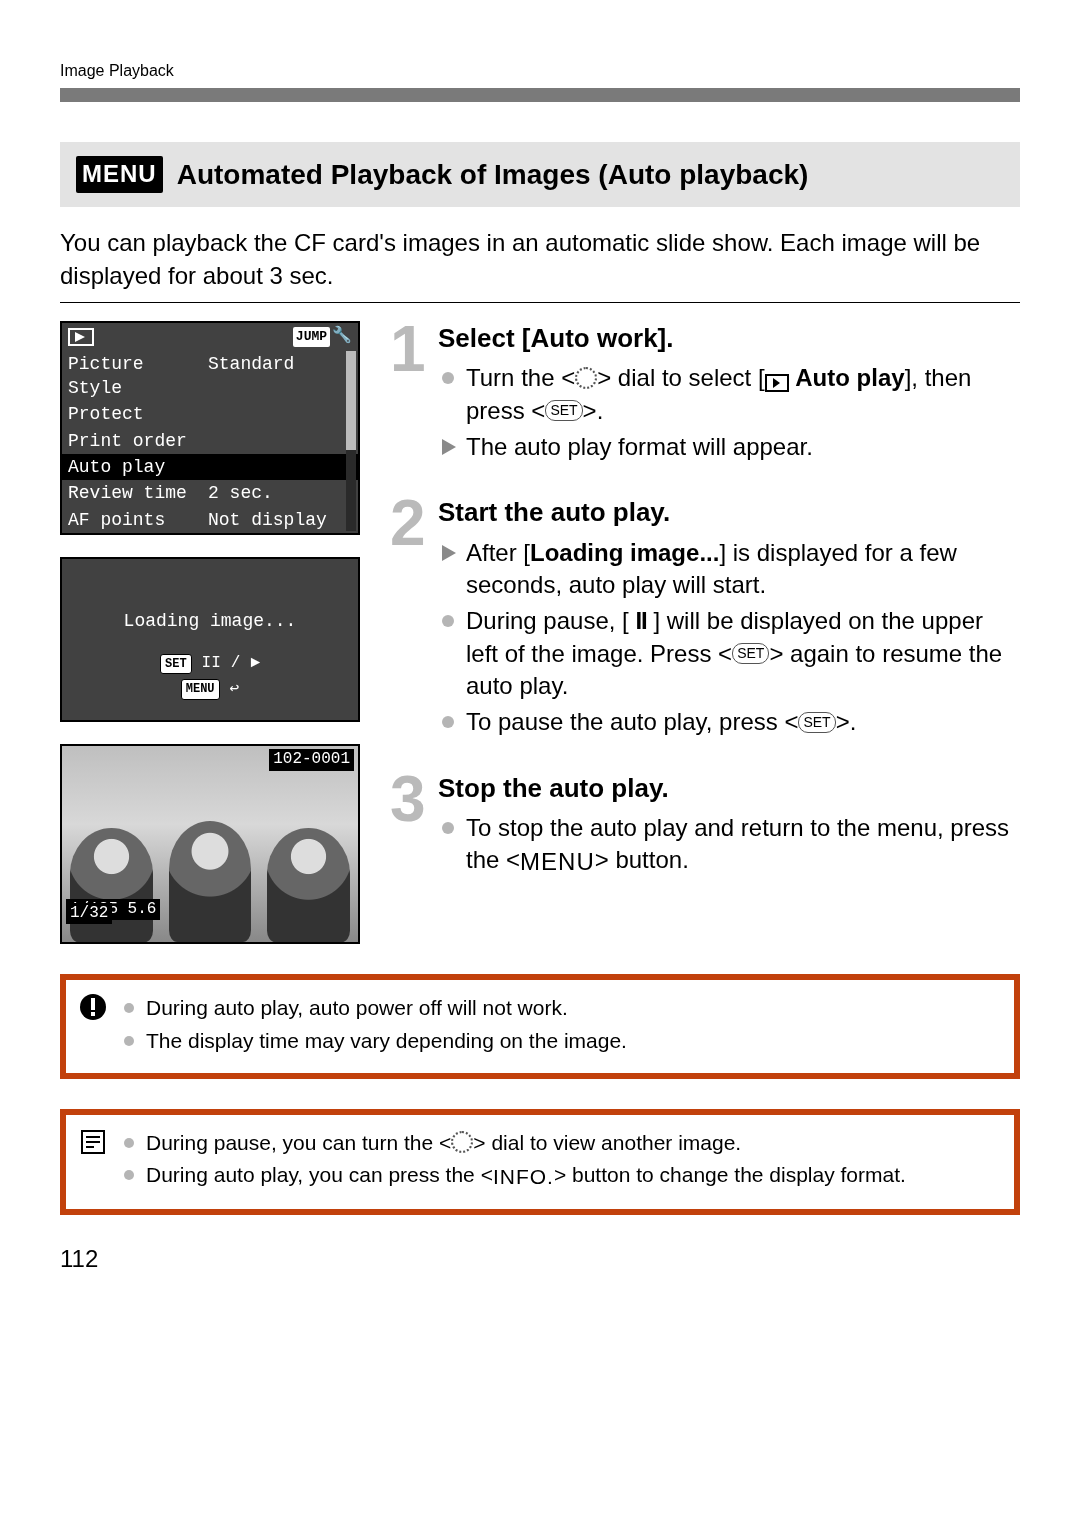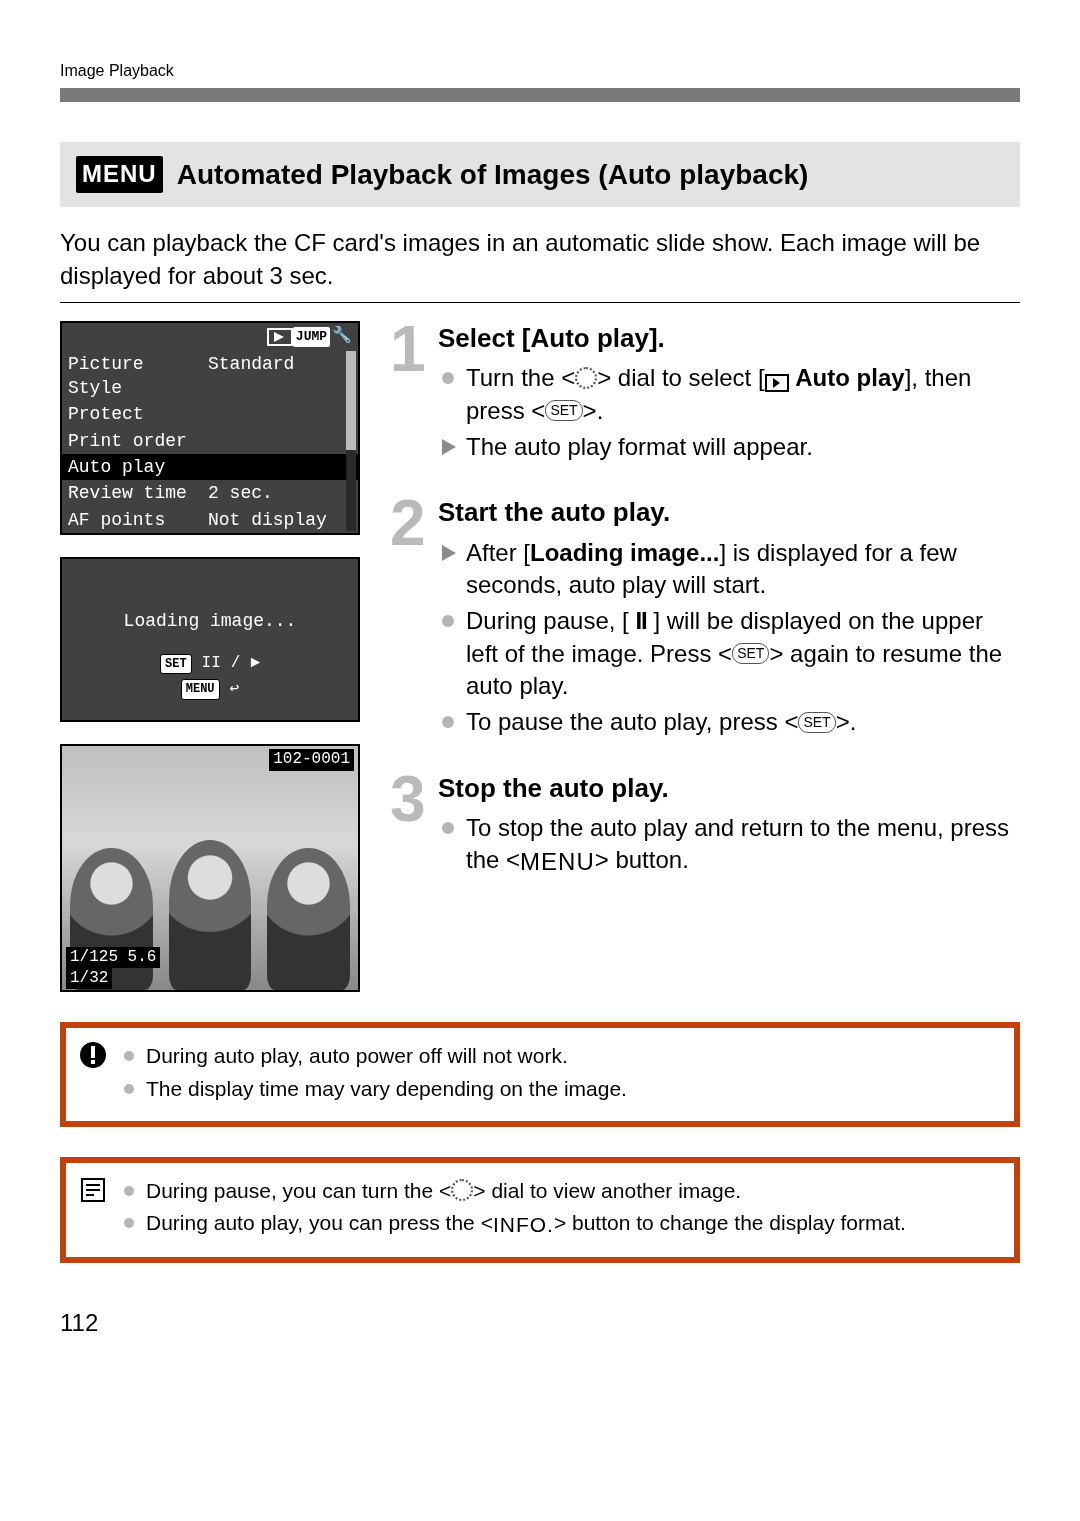--- a/index.html
+++ b/index.html
@@ -63,21 +63,21 @@
   .lcd {
     background: #414141;
     color: #fff;
     font-family: "Courier New", monospace;
     font-size: 18px;
     border: 2px solid #000;
     position: relative;
   }
   .lcd-top {
     display: flex;
-    justify-content: flex-end;
+    justify-content: space-between;
     align-items: center;
     background: #414141;
     padding: 3px 6px;
   }
   .play-icon {
     display: inline-flex;
     align-items: center;
     justify-content: center;
     width: 26px; height: 18px;
     border: 2px solid #fff;
@@ -135,21 +135,21 @@
     font-size: 12px;
     padding: 1px 4px;
     border-radius: 3px;
     border: 1px solid #000;
   }
 
   
   .photo-screen {
     border: 2px solid #000;
     position: relative;
-    height: 248px;
+    height: 200px;
     background: linear-gradient(180deg,#bfbfbf 0%, #d8d8d8 40%, #888 100%);
     overflow: hidden;
     color: #fff;
     font-family: "Courier New", monospace;
     font-size: 16px;
   }
   .photo-people {
     position: absolute;
     bottom: 0; left: 0; right: 0; height: 65%;
     display: flex;
@@ -162,21 +162,21 @@
     border-radius: 50% 50% 10% 10% / 40% 40% 10% 10%;
     background: radial-gradient(circle at 50% 25%, #ddd 0 18%, #666 19% 45%, #333 46% 100%);
   }
   .label-pill {
     position: absolute;
     background: #000;
     padding: 0 4px;
   }
   .label-tr { top: 3px; right: 4px; }
   .label-bl1 { bottom: 22px; left: 4px; }
-  .label-bl2 { bottom: 1px; left: 4px; }
+  .label-bl2 { bottom: 18px; left: 4px; }
 
   .steps-text { flex: 1; }
   .step {
     display: flex;
     gap: 6px;
     margin-bottom: 28px;
   }
   .step-num {
     font-size: 64px;
     font-weight: bold;
@@ -280,21 +280,21 @@
   .note-box ul li::before {
     content: '';
     position: absolute;
     left: 0; top: 9px;
     width: 10px; height: 10px;
     background: #b5b5b5;
     border-radius: 50%;
   }
 
   .page-num {
-    margin-top: 44px;
+    margin-top: 28px;
     font-size: 24px;
   }
   b { font-weight: bold; }
 </style>
 </head>
 <body>
 
 <div class="running-head">Image Playback</div>
 <div class="head-rule"></div>
 
@@ -376,21 +376,21 @@
       <span class="label-pill label-bl1">1/125  5.6</span>
       <span class="label-pill label-bl2">1/32</span>
     </div>
 
   </div>
 
   <div class="steps-text" id="steps-container">
       <div class="step">
     <div class="step-num">1</div>
     <div class="step-body">
-      <div class="step-head">Select [Auto play].</div>
+      <div class="step-head">Select [Auto work].</div>
       <ul class="bullets">
             <li class="">Turn the &lt;<span class="dial-icon"></span>&gt; dial to select [<span class="play-inline"></span> <b>Auto play</b>], then press &lt;<span class="set-pill">SET</span>&gt;.</li>
             <li class="tri">The auto play format will appear.</li>
           </ul>
     </div>
       </div>
       <div class="step">
     <div class="step-num">2</div>
     <div class="step-body">
       <div class="step-head">Start the auto play.</div>

